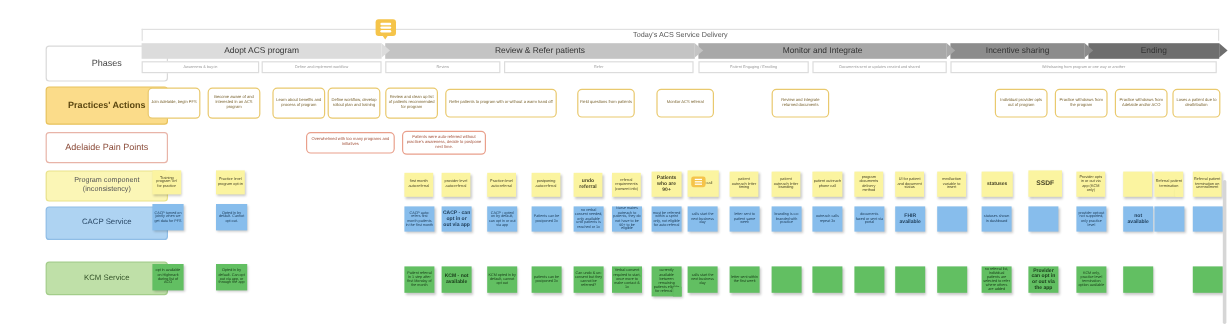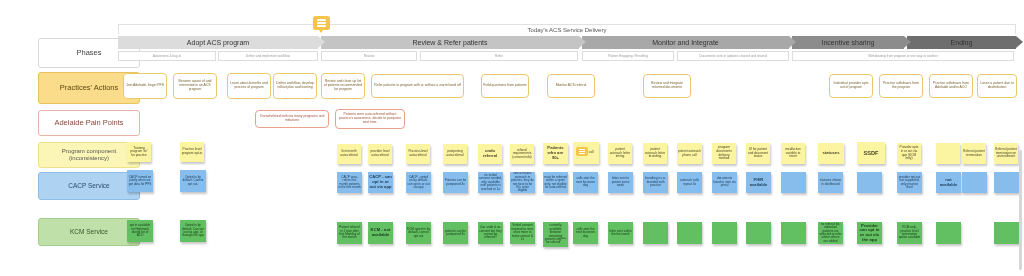--- a/index.html
+++ b/index.html
@@ -11,21 +11,21 @@
     overflow: hidden;
   }
   #board { position: relative; width: 1024px; height: 276px; background:#fff; }
 
   
   .legend { position:absolute; left:8px; width:102px; border-radius:3px;
             display:flex; align-items:center; justify-content:center;
             text-align:center; line-height:1.15;margin-left:30px; }
   .legend span { display:block; padding:0 4px; }
   .lg-phases   { top:38px;  height:30px; background:#ffffff; border:1px solid #d9d9d9; font-size:7.5px; color:#444; }
-  .lg-actions  { top:72px;  height:32px; background:#fbdc8a; border:1px solid #e8c25c; font-size:7.5px; color:#5b4710; }
+  .lg-actions  { top:72px;  height:32px; background:#fbdc8a; border:1px solid #e8c25c; font-size:7.5px; color:#5b4710;font-weight:bold; }
   .lg-pain     { top:110px; height:26px; background:#ffffff; border:1px solid #e8b4a8; font-size:7.5px; color:#8a4a38; }
   .lg-program  { top:142px; height:26px; background:#fbf6b6; border:1px solid #e9e28a; font-size:6px;   color:#555; }
   .lg-cacp     { top:172px; height:28px; background:#aed3f2; border:1px solid #8fbde6; font-size:6.5px; color:#2b4a68; }
   .lg-kcm      { top:218px; height:28px; background:#bfe0a8; border:1px solid #a3cd8a; font-size:6.5px; color:#35542a; }
 
   
   .phase-outer { position:absolute; left:118px; top:24px; width:898px; height:10px;
                  border:1px solid #e0e0e0; border-bottom:none; background:#fff; }
   .phase-title { position:absolute; left:0; top:0; width:100%; height:100%;
                  display:flex; align-items:center; justify-content:center;

